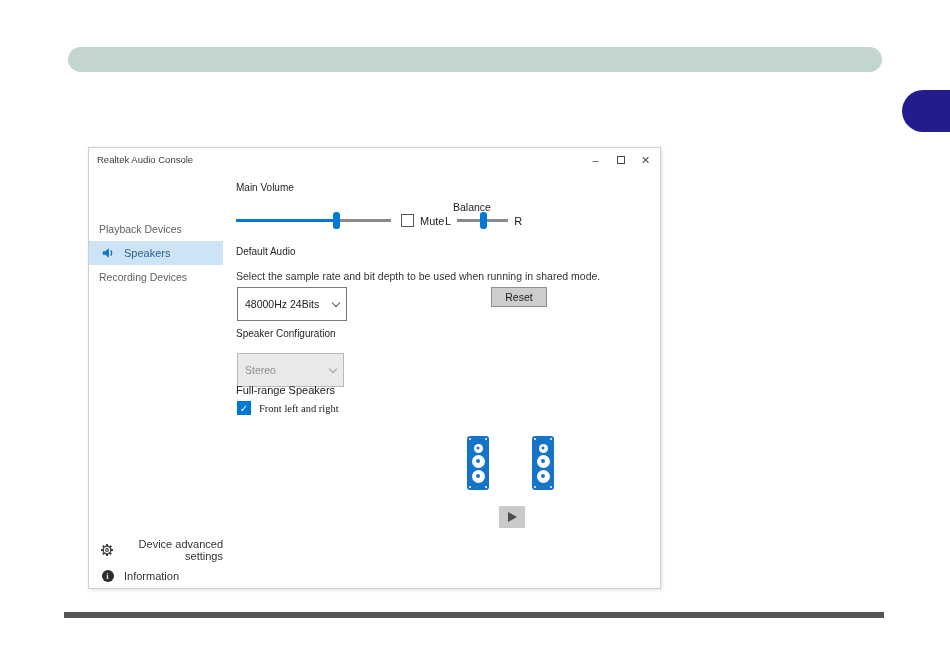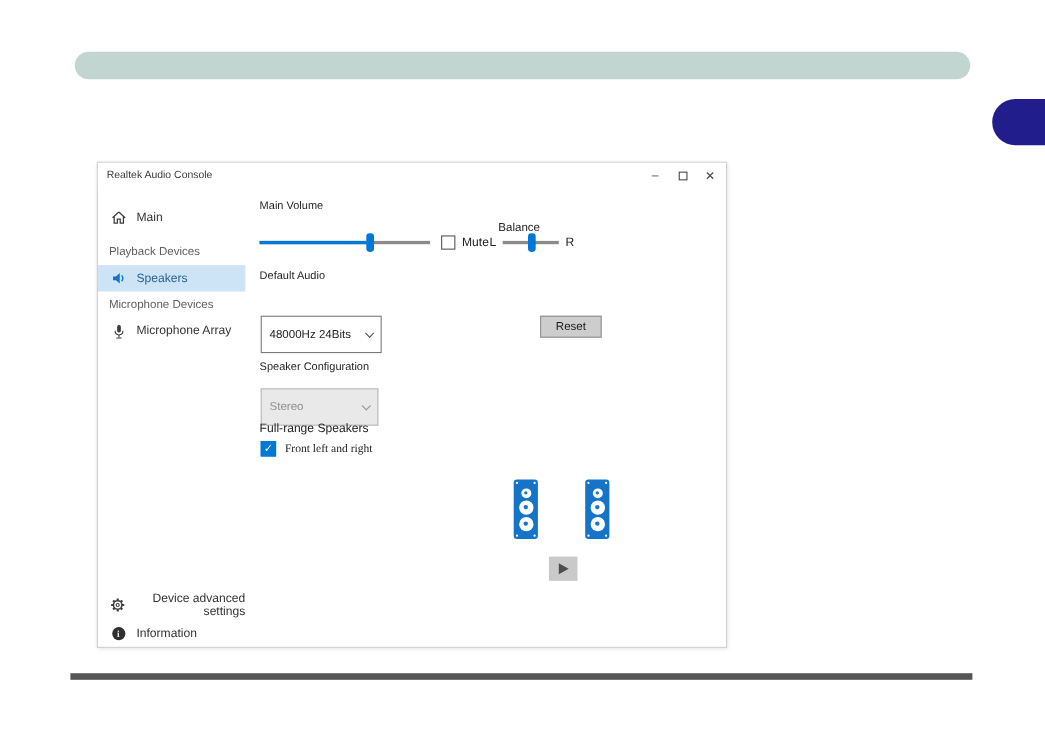--- a/index.html
+++ b/index.html
@@ -131,54 +131,35 @@
         <span class="win-btn">–</span>
         <span class="win-btn">
             <span class="max-box"></span>
           </span>
         <span class="win-btn">✕</span>
       </div>
     </div>
 
     <div class="sidebar">
 
-      <div class="nav-item nav-main">
-        <span class="ic">
-          <svg width="14" height="14" viewBox="0 0 16 16">
-              <path d="M8 2 L14.5 8 M8 2 L1.5 8 M3.2 7 V13.5 H6.5 V9.5 H9.5 V13.5 H12.8 V7" stroke="#3c3c3c" fill="none" stroke-width="1.3"></path>
-            </svg>
-        </span>
-        <span>Main</span>
-      </div>
 
       <div class="section-label lbl-playback">Playback Devices</div>
 
       <div class="nav-item nav-speakers">
         <span class="ic">
           <svg width="14" height="14" viewBox="0 0 16 16">
               <path d="M2 6 H5 L9 2.5 V13.5 L5 10 H2 Z" fill="#1673c6"></path>
               <path d="M11 5 Q13.4 8 11 11" stroke="#1673c6" fill="none" stroke-width="1.5"></path>
             </svg>
         </span>
         <span>Speakers</span>
       </div>
 
-      <div class="section-label lbl-recording">Microphone Devices</div>
-
-      <div class="nav-item nav-mic">
-        <span class="ic">
-          <svg width="12" height="15" viewBox="0 0 16 18">
-              <rect x="6" y="1" width="4.5" height="9" rx="2.2" fill="#3c3c3c"></rect>
-              <path d="M3.5 8 Q3.5 13 8.2 13 Q13 13 13 8" stroke="#3c3c3c" fill="none" stroke-width="1.3"></path>
-              <line x1="8.2" y1="13" x2="8.2" y2="16" stroke="#3c3c3c" stroke-width="1.3"></line>
-              <line x1="5" y1="16.6" x2="11.4" y2="16.6" stroke="#3c3c3c" stroke-width="1.3"></line>
-            </svg>
-        </span>
-        <span>Microphone Array</span>
-      </div>
+      <div class="section-label lbl-recording">Recording Devices</div>
+
 
       <div class="nav-item nav-advanced">
         <span class="ic">
           <svg width="14" height="14" viewBox="0 0 16 16">
             <g stroke="#3c3c3c" stroke-width="2.2">
               <line x1="12.6" y1="8" x2="14.8" y2="8"></line>
                 <line x1="11.25" y1="11.25" x2="12.8" y2="12.8"></line>
               <line x1="8" y1="12.6" x2="8" y2="14.8"></line>
                 <line x1="4.75" y1="11.25" x2="3.2" y2="12.8"></line>
               <line x1="3.4" y1="8" x2="1.2" y2="8"></line>
@@ -221,20 +202,21 @@
       <div class="bal-wrap">
         <span>L</span>
         <div class="slider bal-slider">
           <div class="track"></div>
           <div class="thumb"></div>
         </div>
         <span>R</span>
       </div>
 
       <div class="h1 h-format">Default Audio</div>
+      <div class="desc">Select the sample rate and bit depth to be used when running in shared mode.</div>
 
       <div class="dd dd-format">
         <span>48000Hz 24Bits</span>
         <span class="chev"></span>
       </div>
       <div class="btn-reset">Reset</div>
 
       <div class="h1 h-config">Speaker Configuration</div>
 
       <div class="dd dd-stereo">

